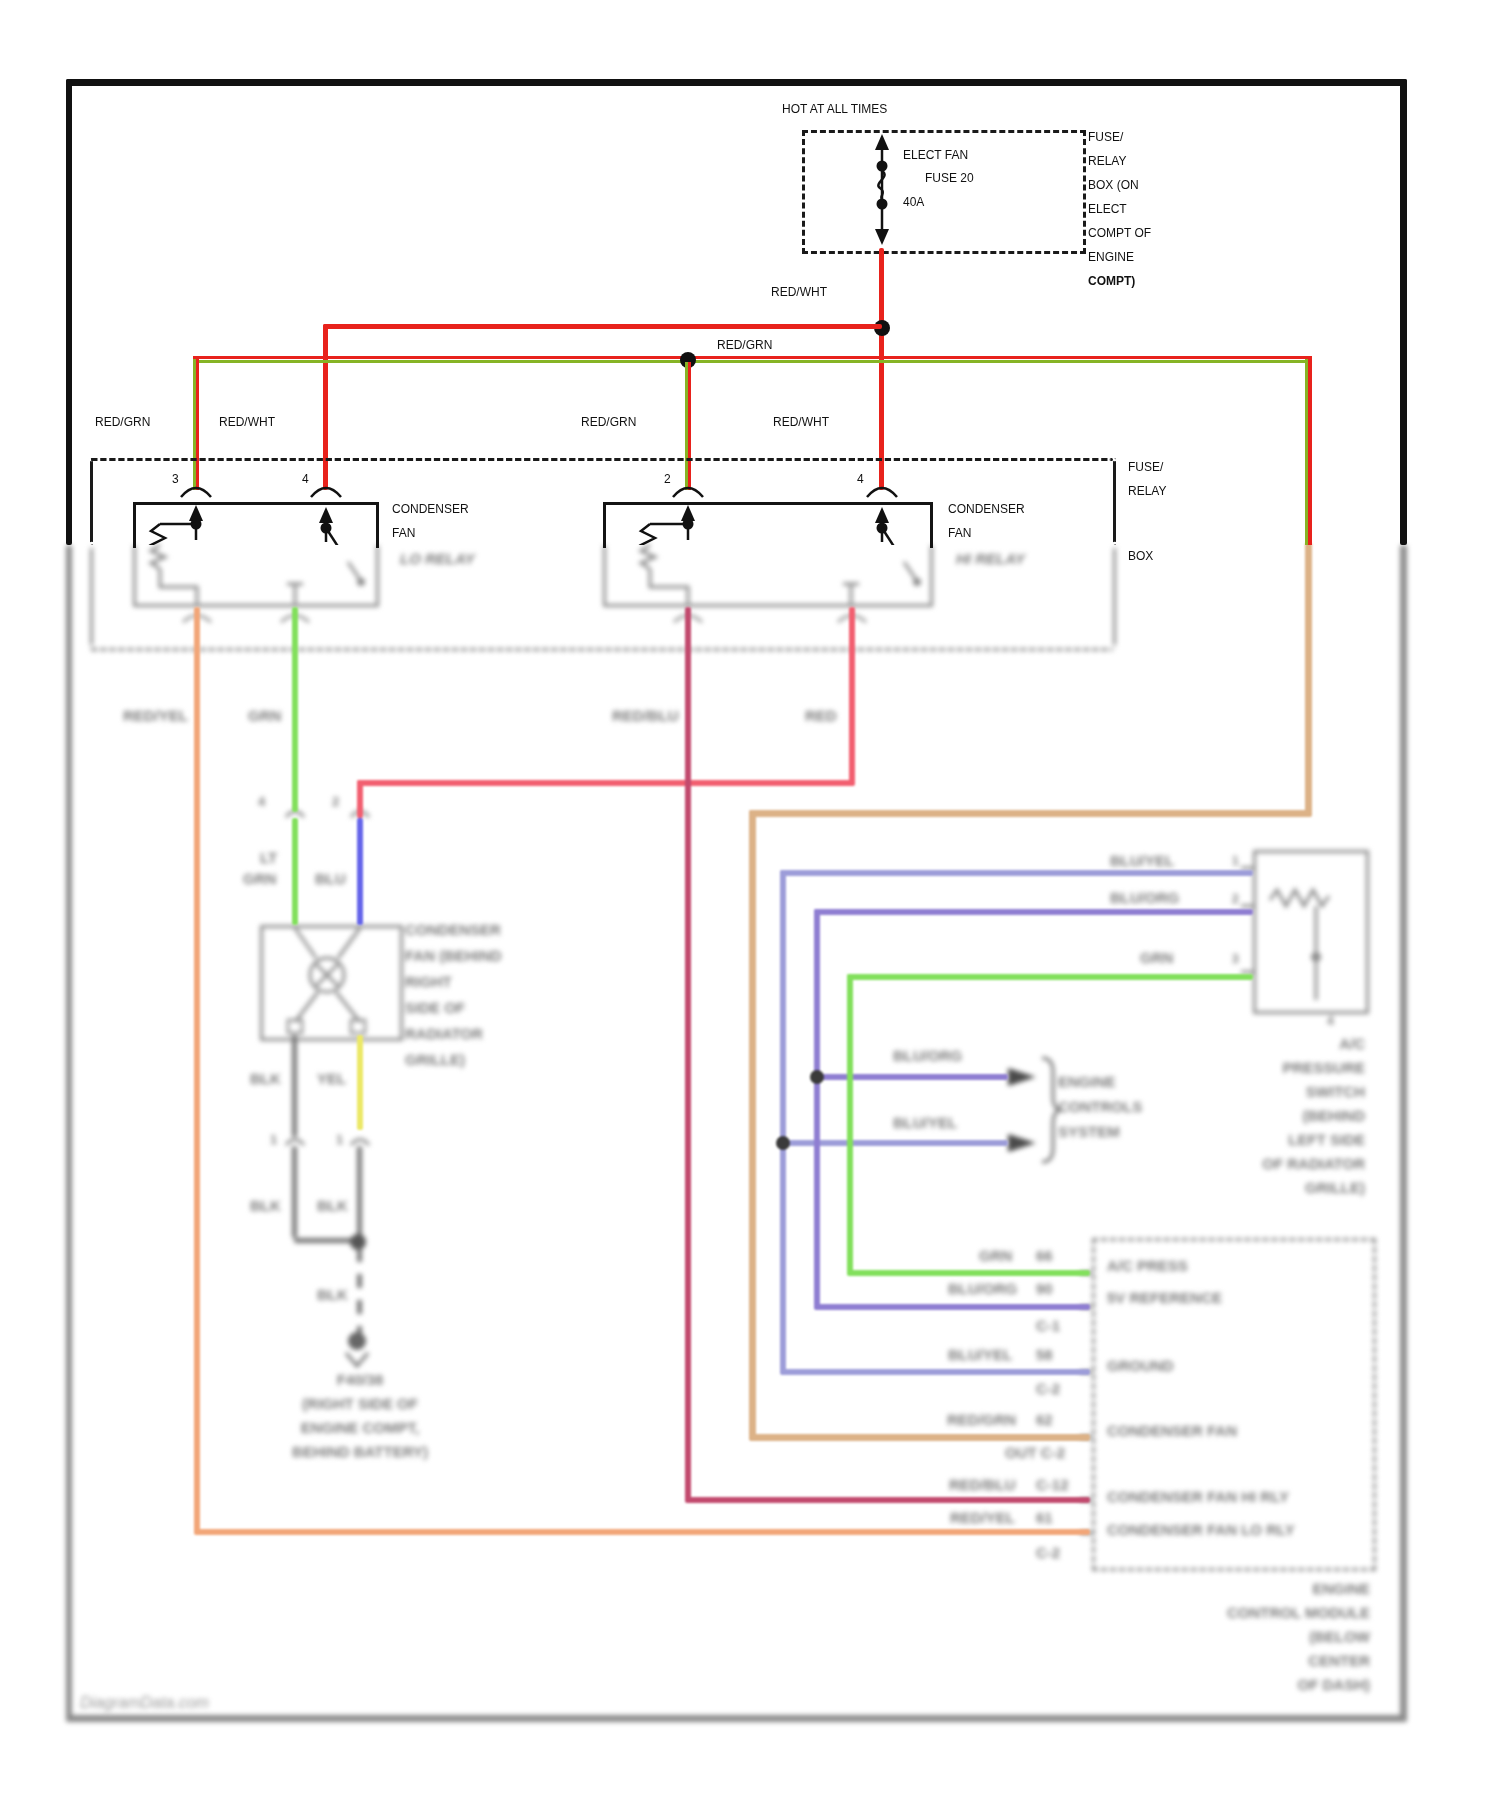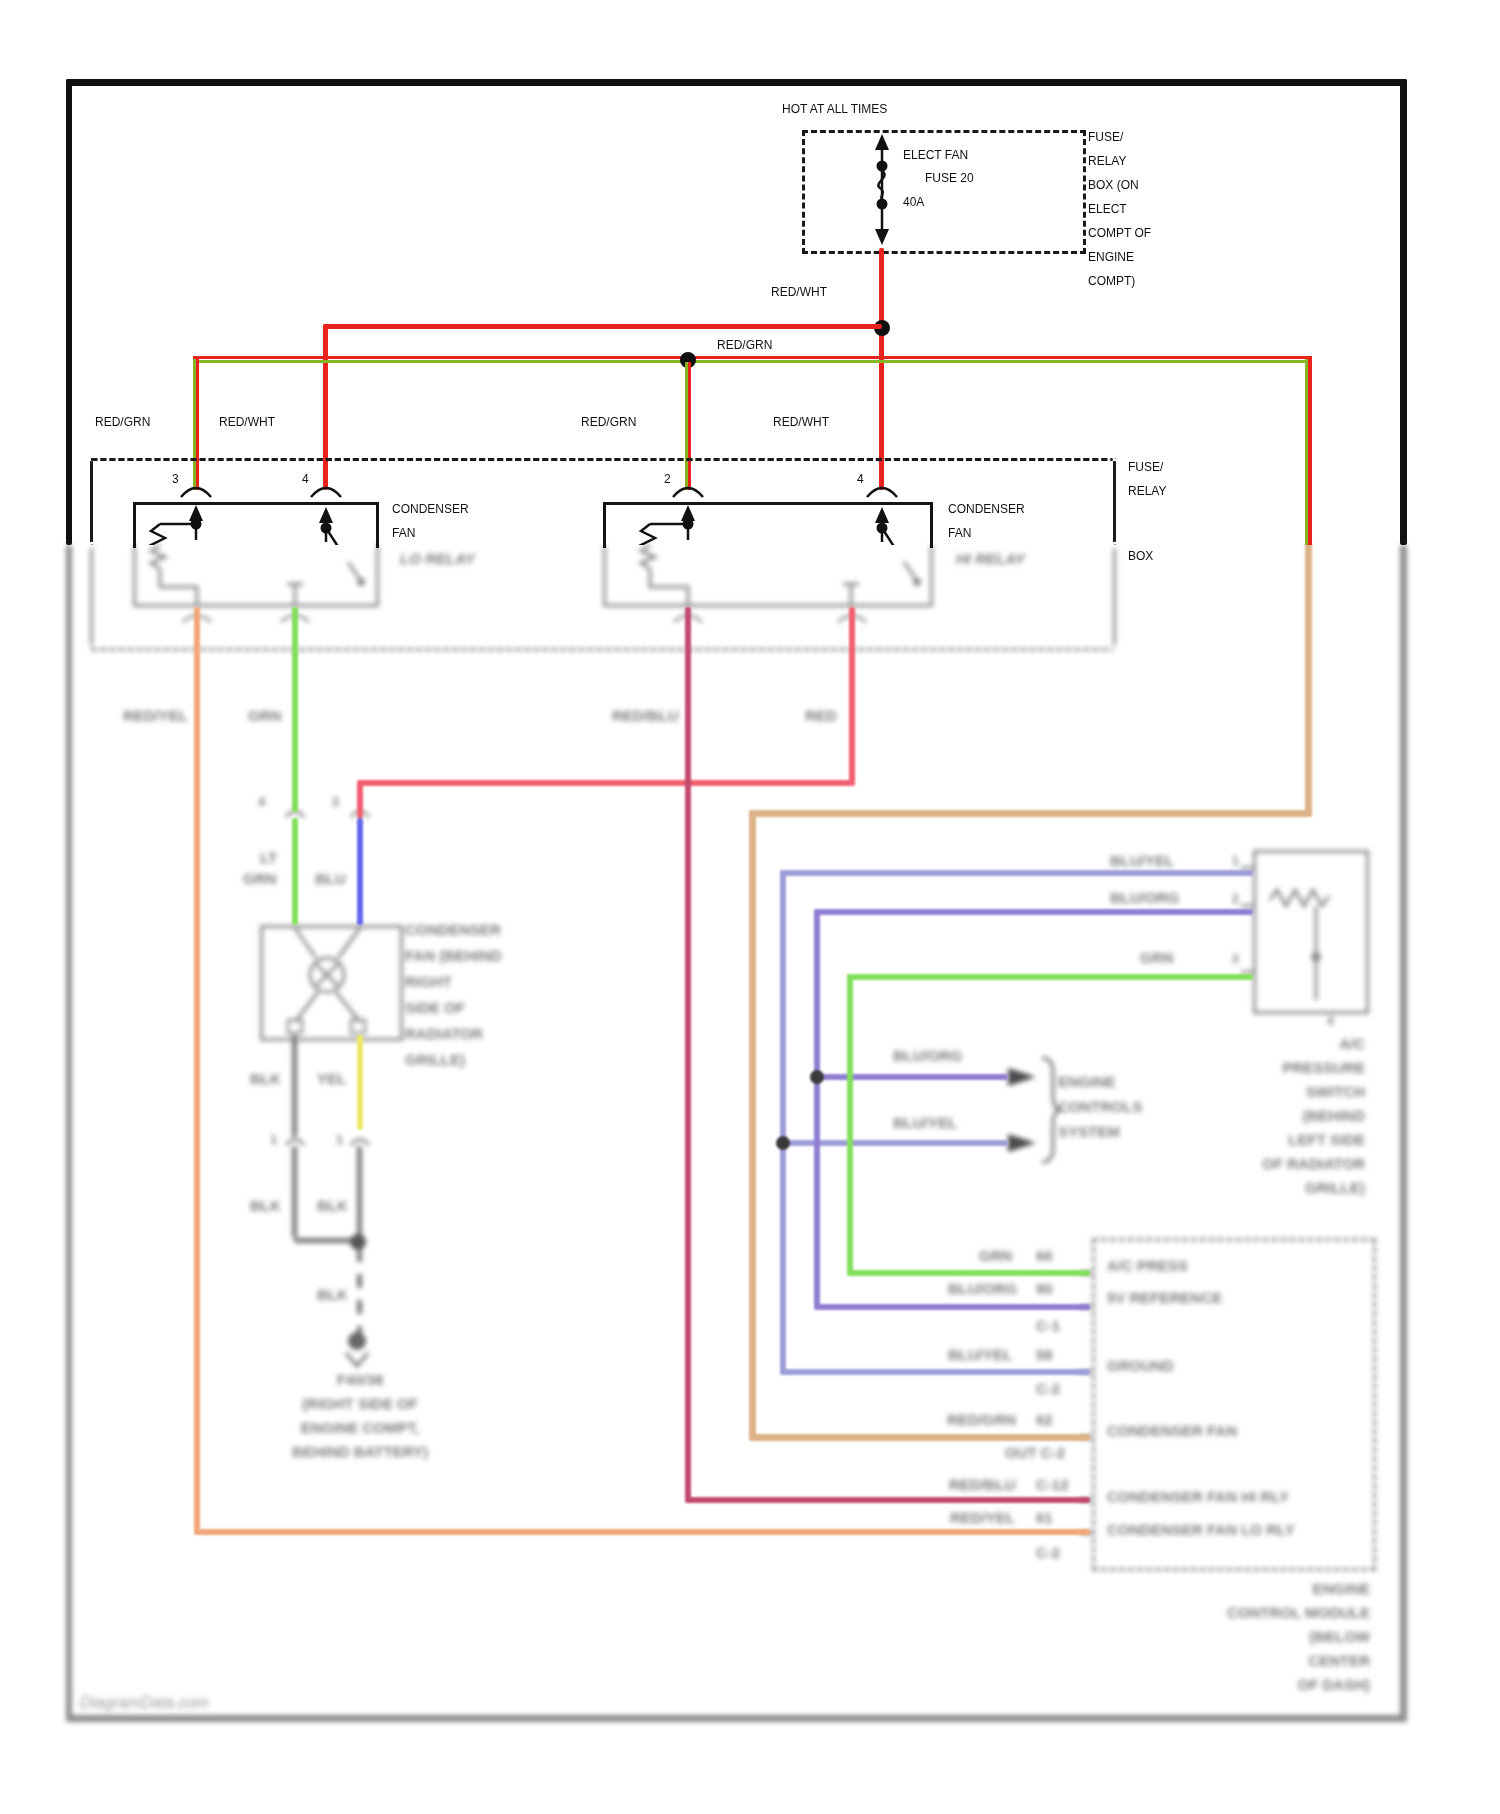--- a/index.html
+++ b/index.html
@@ -230,21 +230,21 @@
     <div class="dashbox" style="left:802px;top:130px;width:278px;height:118px;"></div>
     <div class="t" style="left:903px;top:149px;">ELECT FAN</div>
     <div class="t" style="left:903px;top:172px;margin-left:22px;">FUSE 20</div>
     <div class="t" style="left:903px;top:196px;">40A</div>
     <div class="t" style="left:1088px;top:131px;">FUSE/</div>
     <div class="t" style="left:1088px;top:155px;">RELAY</div>
     <div class="t" style="left:1088px;top:179px;">BOX (ON</div>
     <div class="t" style="left:1088px;top:203px;">ELECT</div>
     <div class="t" style="left:1088px;top:227px;">COMPT OF</div>
     <div class="t" style="left:1088px;top:251px;">ENGINE</div>
-    <div class="t" style="left:1088px;top:275px;">COMPT)</div>
+    <div class="t" style="left:1088px;top:275px;font-weight:bold;">COMPT)</div>
 
     <div class="vl" style="left:879px;top:248px;width:5px;height:242px;background:#e8221c;"></div>
     <div class="t" style="left:771px;top:286px;">RED/WHT</div>
     <div class="dot" style="left:874px;top:320px;width:16px;height:16px;"></div>
     <div class="hl" style="left:323px;top:324px;width:559px;height:5px;background:#e8221c;"></div>
     <div class="vl" style="left:323px;top:324px;width:5px;height:166px;background:#e8221c;"></div>
 
     <div class="hl" style="left:193px;top:356px;width:1119px;height:3px;background:#e8221c;border-radius:0;"></div>
     <div class="hl" style="left:193px;top:359.5px;width:1115px;height:3px;background:#86b425;border-radius:0;"></div>
     <div class="t" style="left:717px;top:339px;">RED/GRN</div>

